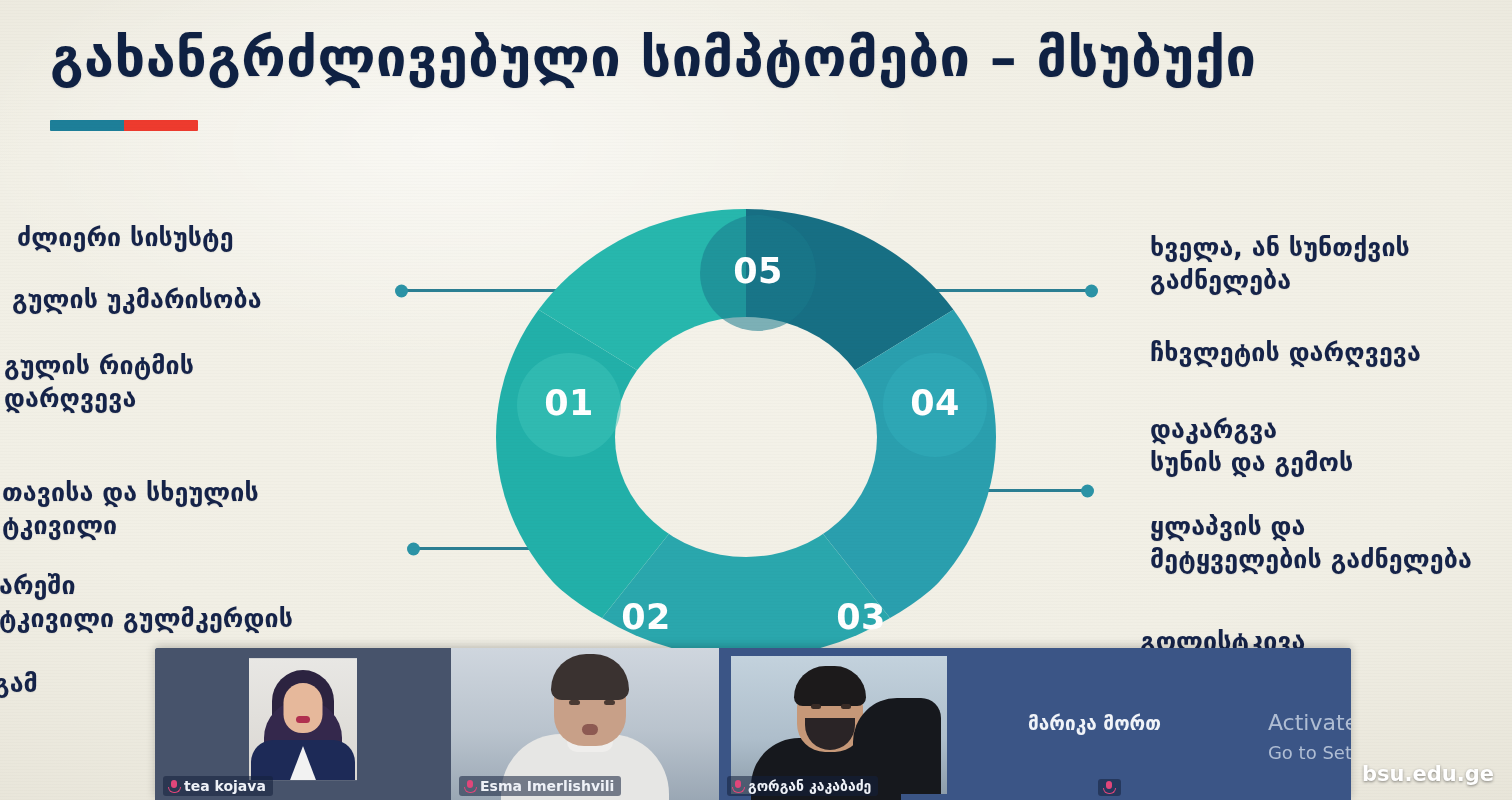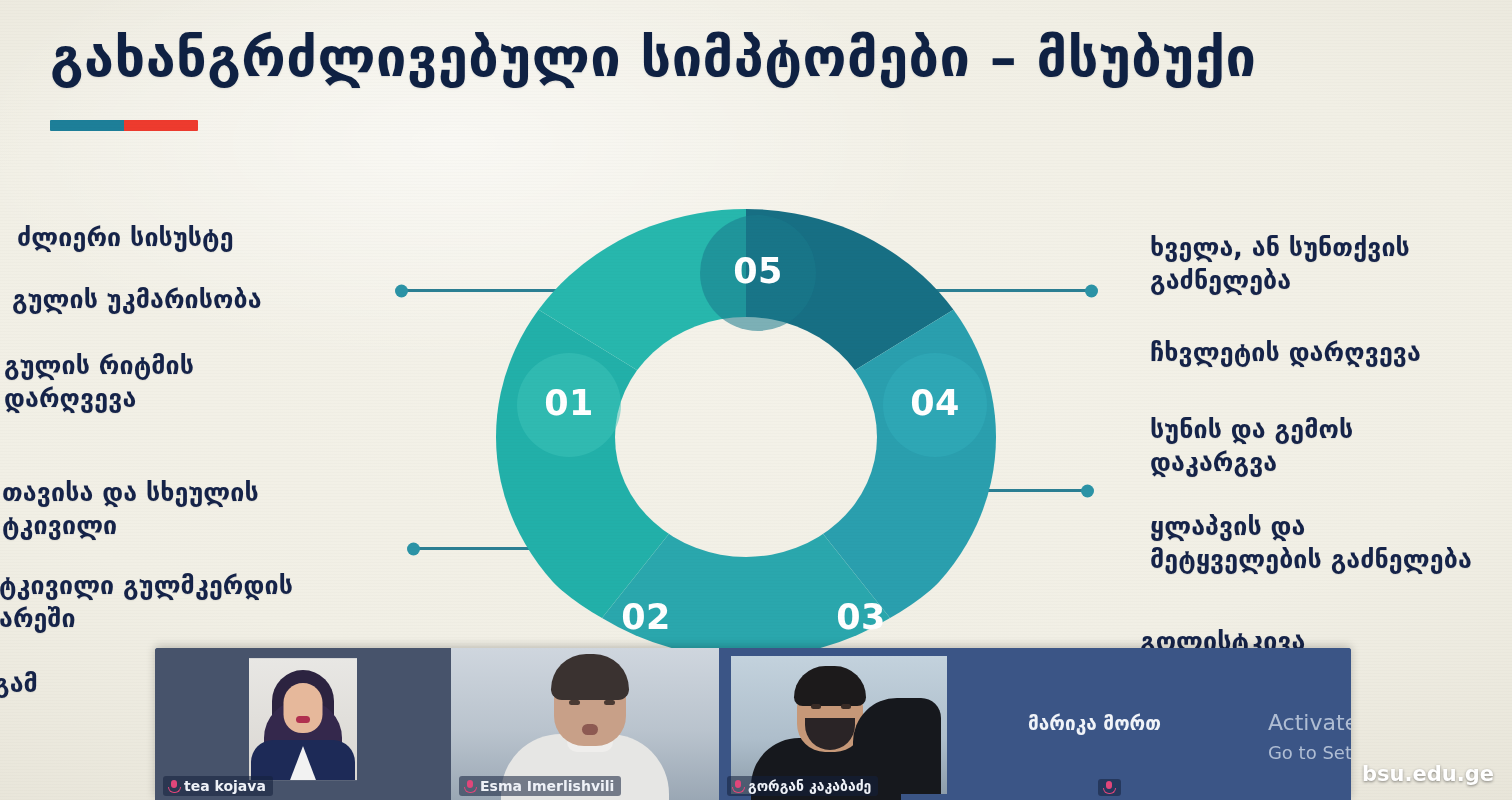--- a/index.html
+++ b/index.html
@@ -247,37 +247,37 @@
     </div>
   <div class="label l" style="right:1160px; top:477px; width:350px;">
       <div>თავისა და სხეულის</div>
       <div>ტკივილი</div>
     </div>
   <div class="label l" style="right:1168px; top:350px; width:340px;">
       <div>გულის რიტმის</div>
       <div>დარღვევა</div>
     </div>
   <div class="label l" style="right:1148px; top:570px; width:365px;">
+      <div>არეში</div>
       <div>ტკივილი გულმკერდის</div>
-      <div>არეში</div>
     </div>
   <div class="label l clipped" style="right:1398px; top:668px; width:120px;">
       <div>გამ</div>
     </div>
 
   <div class="label r" style="left:1150px; top:232px; width:350px;">
       <div>ხველა, ან სუნთქვის</div>
       <div>გაძნელება</div>
     </div>
   <div class="label r" style="left:1150px; top:337px; width:355px;">
       <div>ჩხვლეტის დარღვევა</div>
     </div>
   <div class="label r" style="left:1150px; top:414px; width:350px;">
+      <div>დაკარგვა</div>
       <div>სუნის და გემოს</div>
-      <div>დაკარგვა</div>
     </div>
   <div class="label r" style="left:1150px; top:511px; width:360px;">
       <div>ყლაპვის და</div>
       <div>მეტყველების გაძნელება</div>
     </div>
   <div class="label r clipped" style="left:1140px; top:626px; width:330px;">
       <div>გოლისტკივა</div>
     </div>
 
   <div id="video-strip">

